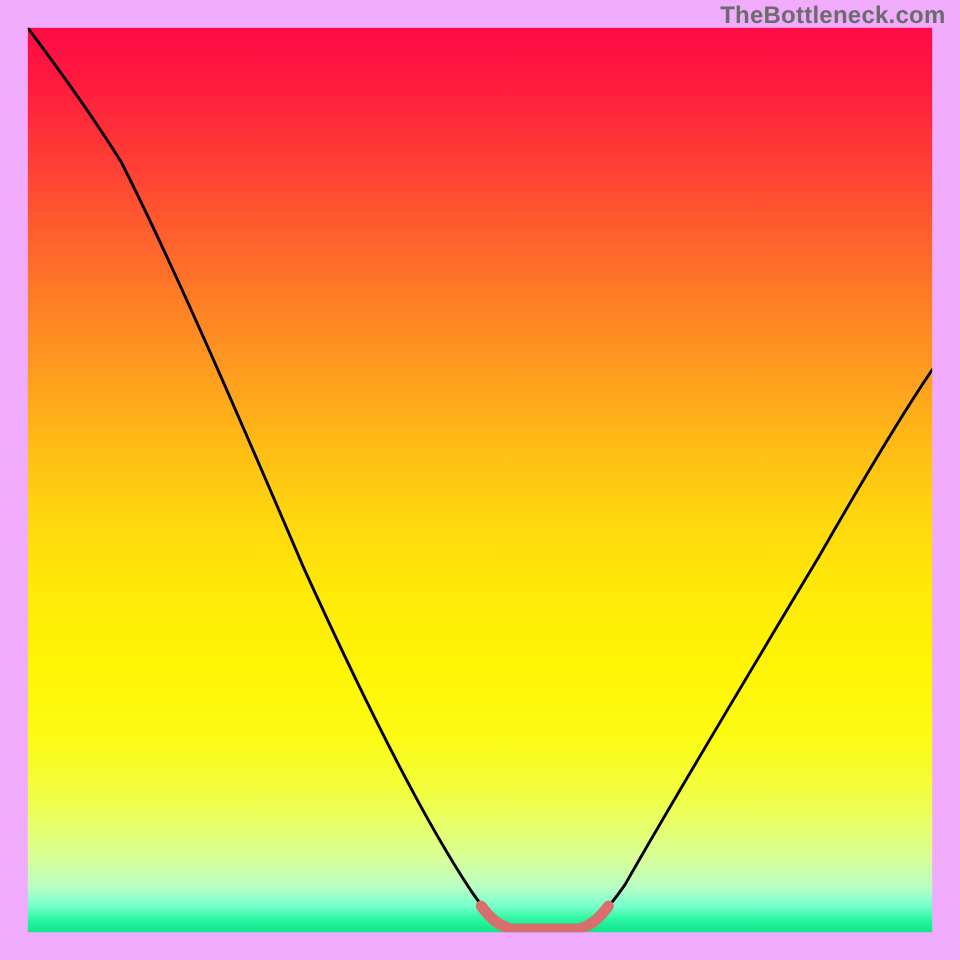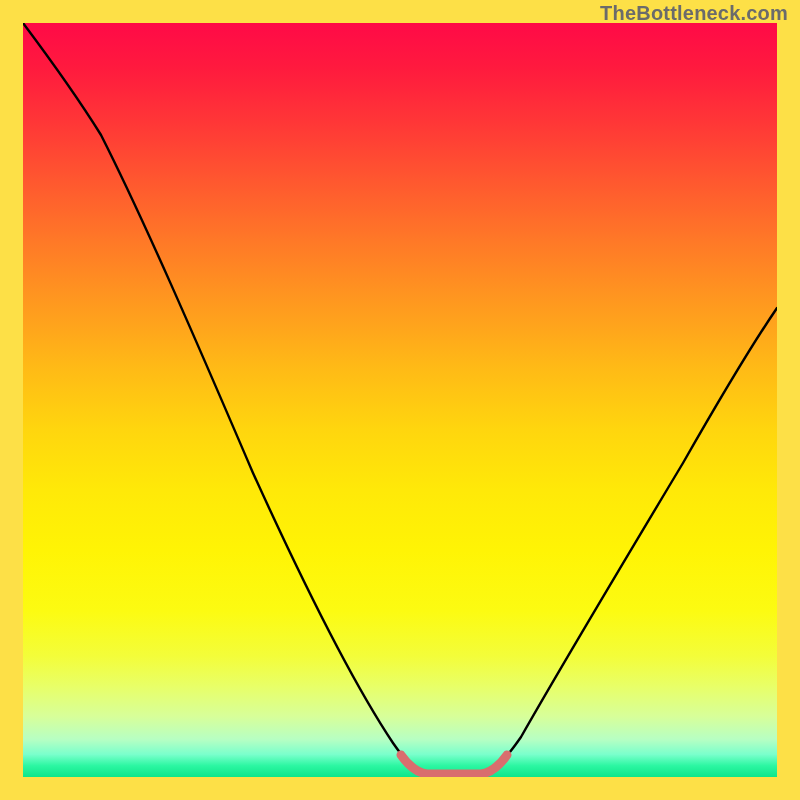--- a/index.html
+++ b/index.html
@@ -8,21 +8,21 @@
     width: 800px;
     height: 800px;
     overflow: hidden;
     background: #000;
     font-family: Arial, Helvetica, sans-serif;
   }
   .frame {
     position: relative;
     width: 800px;
     height: 800px;
-    background: #fde047;
+    background: #f0abfc;
   }
   .plot {
     position: absolute;
     left: 23px;
     top: 23px;
     width: 754px;
     height: 754px;
     overflow: hidden;
   }
   .gradient {

